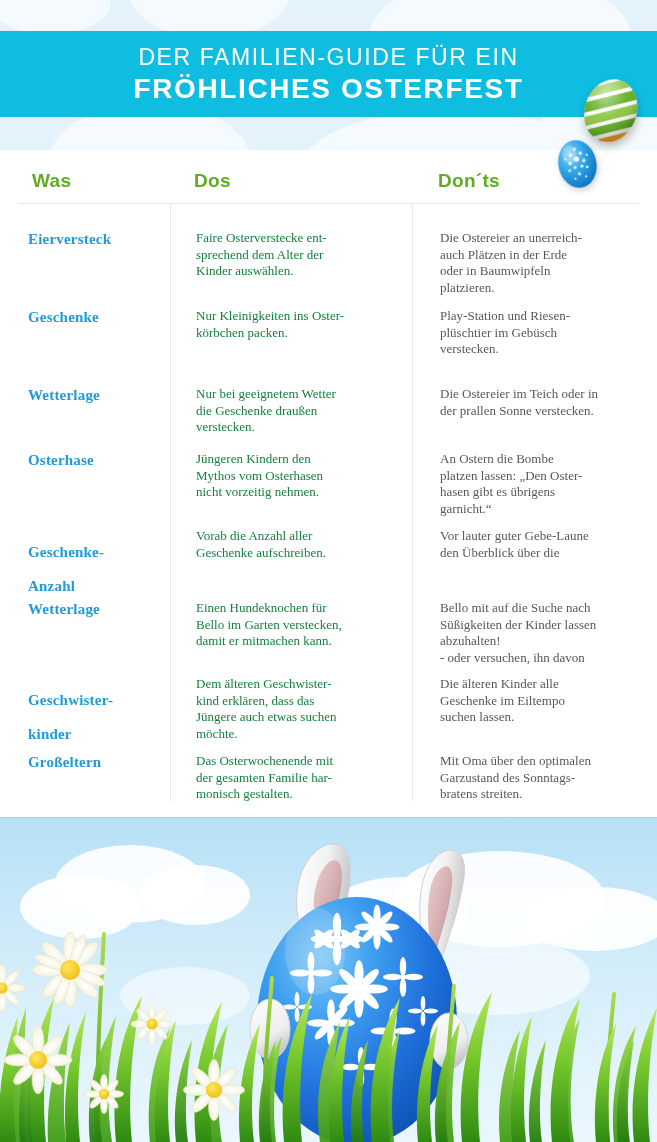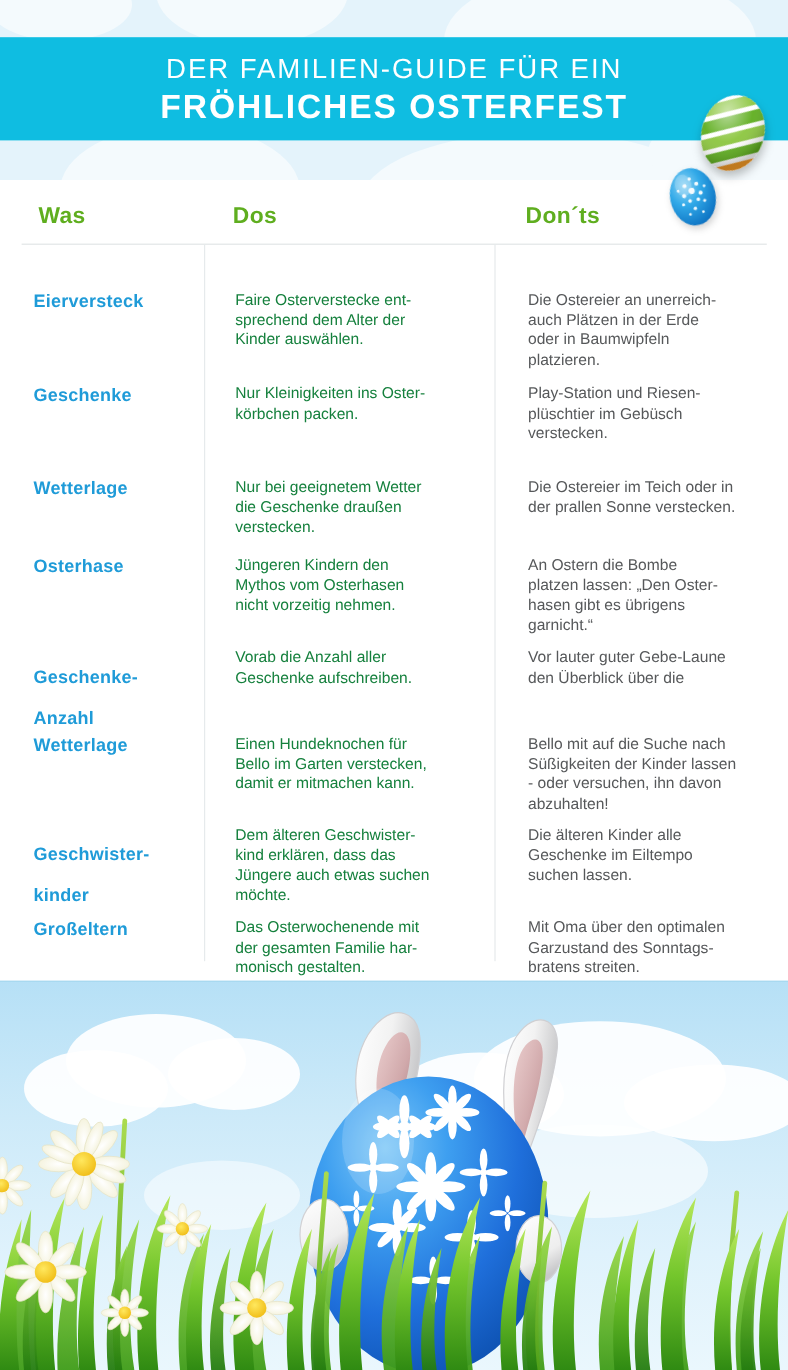--- a/index.html
+++ b/index.html
@@ -162,21 +162,22 @@
   .vline-a { left: 170px; }
   .vline-b { left: 412px; }
 
   .row {
     position: absolute;
     left: 0;
     width: 657px;
   }
   .cell {
     position: absolute;
-    top: 16px;
+    top: 4px;
+    font-family: Liberation Serif, serif;
   }
   .cell-what {
     left: 28px;
     width: 140px;
     color: #1f9bd8;
     font-size: 15px;
     font-weight: bold;
     line-height: 19px;
     letter-spacing: 0.2px;
   }
@@ -433,22 +434,22 @@
         <div class="row" style="top:392px">
           <div class="cell cell-what">Wetterlage</div>
           <div class="cell cell-do">
               <p>Einen Hundeknochen für</p>
               <p>Bello im Garten verstecken,</p>
               <p>damit er mitmachen kann.</p>
             </div>
           <div class="cell cell-dont">
               <p>Bello mit auf die Suche nach</p>
               <p>Süßigkeiten der Kinder lassen</p>
+              <p>abzuhalten!</p>
               <p>- oder versuchen, ihn davon</p>
-              <p>abzuhalten!</p>
             </div>
         </div>
 
         <div class="row" style="top:468px">
           <div class="cell cell-what">
               <p>Geschwister-</p>
               <p>kinder</p>
             </div>
           <div class="cell cell-do">
               <p>Dem älteren Geschwister-</p>

